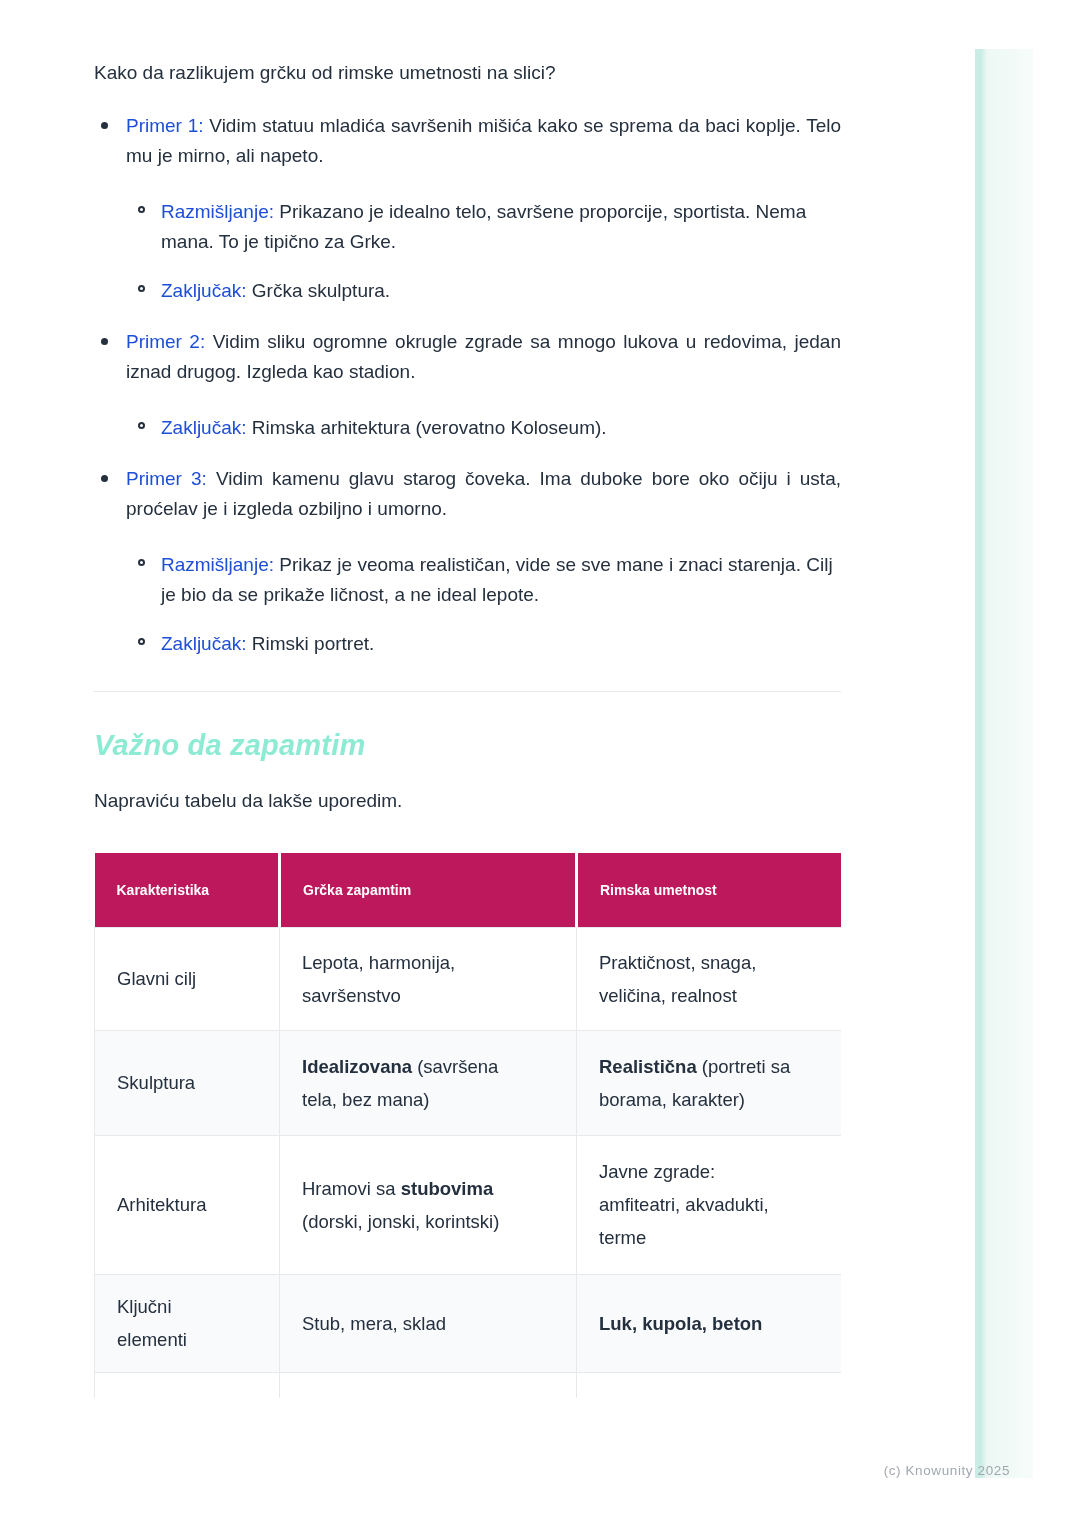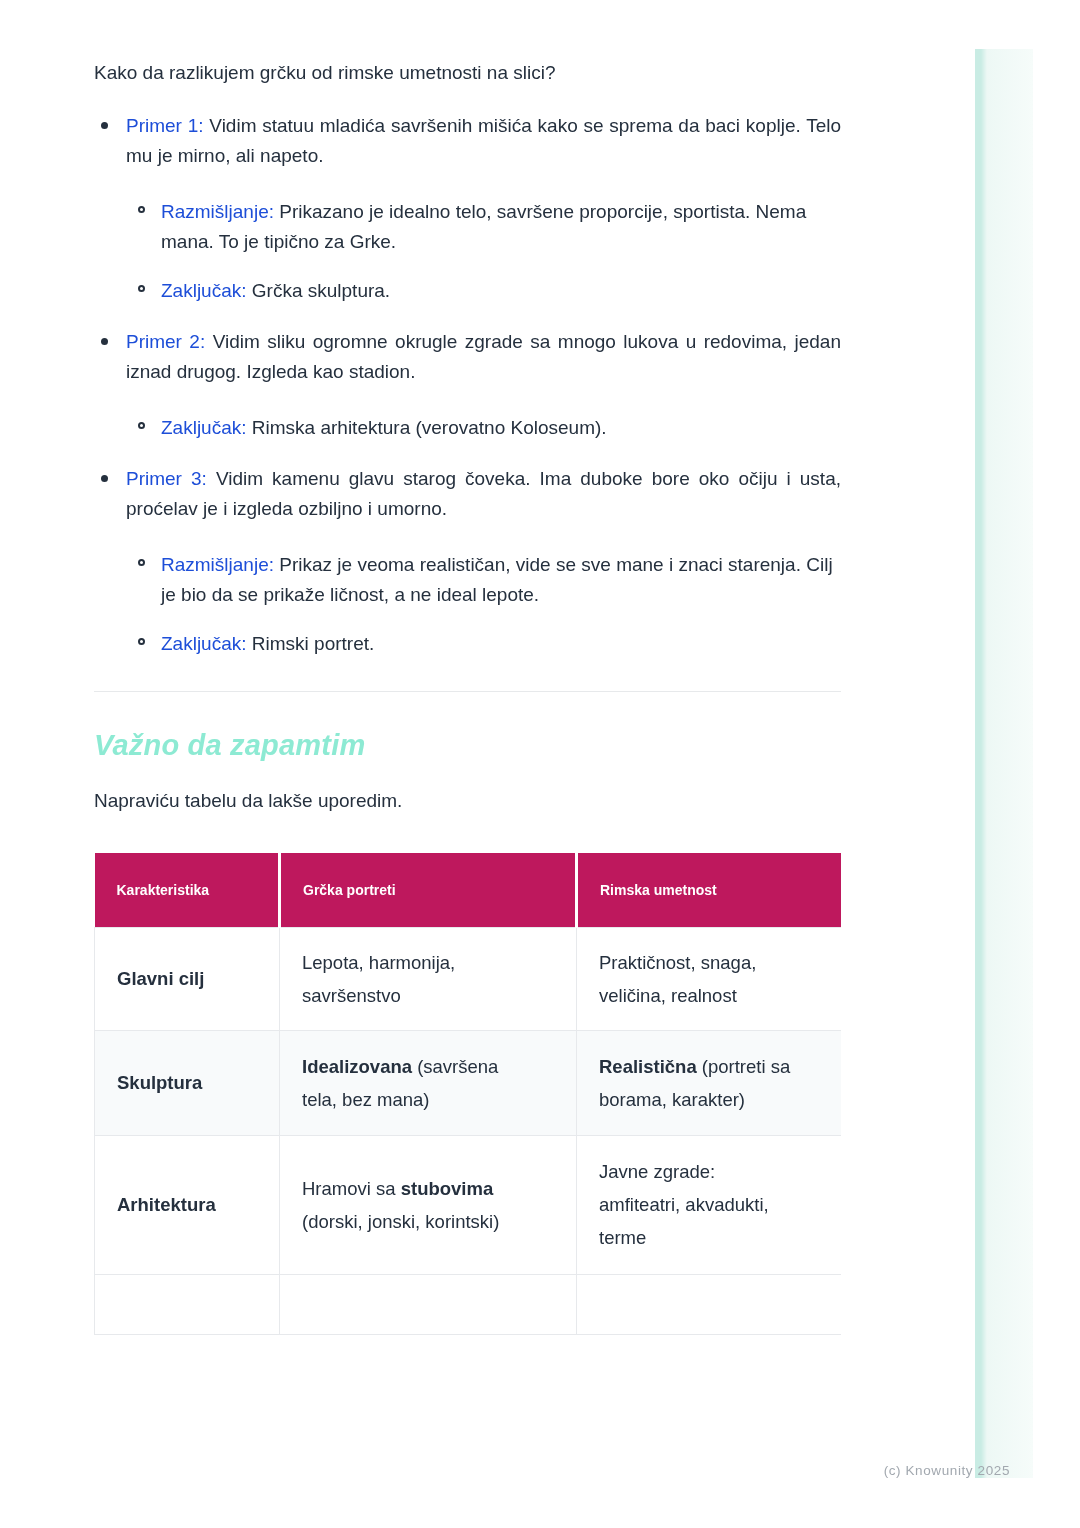--- a/index.html
+++ b/index.html
@@ -91,21 +91,21 @@
   table.compare td {
     border: 1px solid #e7e9ec;
     padding: 0 22px;
     font-size: 18.5px;
     line-height: 33px;
     vertical-align: middle;
     white-space: pre-line;
     background: #ffffff;
   }
   tr.alt td { background: #f8fafb; }
-  td.feature { font-weight: 700; }
+  td.feature { font-weight: 400; }
   span.b { font-weight: 700; }
   .side-strip {
     position: absolute;
     left: 975px;
     top: 49px;
     width: 58px;
     height: 1429px;
     background: linear-gradient(to right, #c9ece4 0px, #c9ece4 6px, #edf8f5 12px, #f6fcfa 100%);
   }
   .copyright {
@@ -159,21 +159,21 @@
     <div class="table-wrap">
       <table class="compare">
         <colgroup>
           <col style="width:185px">
           <col style="width:297px">
           <col style="width:265px">
         </colgroup>
         <thead>
           <tr>
             <th>Karakteristika</th>
-            <th>Grčka portreti</th>
+            <th>Grčka zapamtim</th>
             <th>Rimska umetnost</th>
           </tr>
         </thead>
         <tbody>
           <tr style="height:103px">
             <td class="feature">Glavni cilj</td>
             <td><span>Lepota, harmonija,
 savršenstvo</span></td>
             <td><span>Praktičnost, snaga,
 veličina, realnost</span></td>
@@ -186,20 +186,26 @@
 borama, karakter)</span></td>
           </tr>
           <tr style="height:139px">
             <td class="feature">Arhitektura</td>
             <td><span>Hramovi sa </span><span class="b">stubovima</span><span>
 (dorski, jonski, korintski)</span></td>
             <td><span>Javne zgrade:
 amfiteatri, akvadukti,
 terme</span></td>
           </tr>
+          <tr class="alt" style="height:98px">
+            <td class="feature">Ključni
+elementi</td>
+            <td><span>Stub, mera, sklad</span></td>
+            <td><span class="b">Luk, kupola, beton</span></td>
+          </tr>
           <tr style="height:60px">
             <td></td>
             <td></td>
             <td></td>
           </tr>
         </tbody>
       </table>
     </div>
 
   </div>

